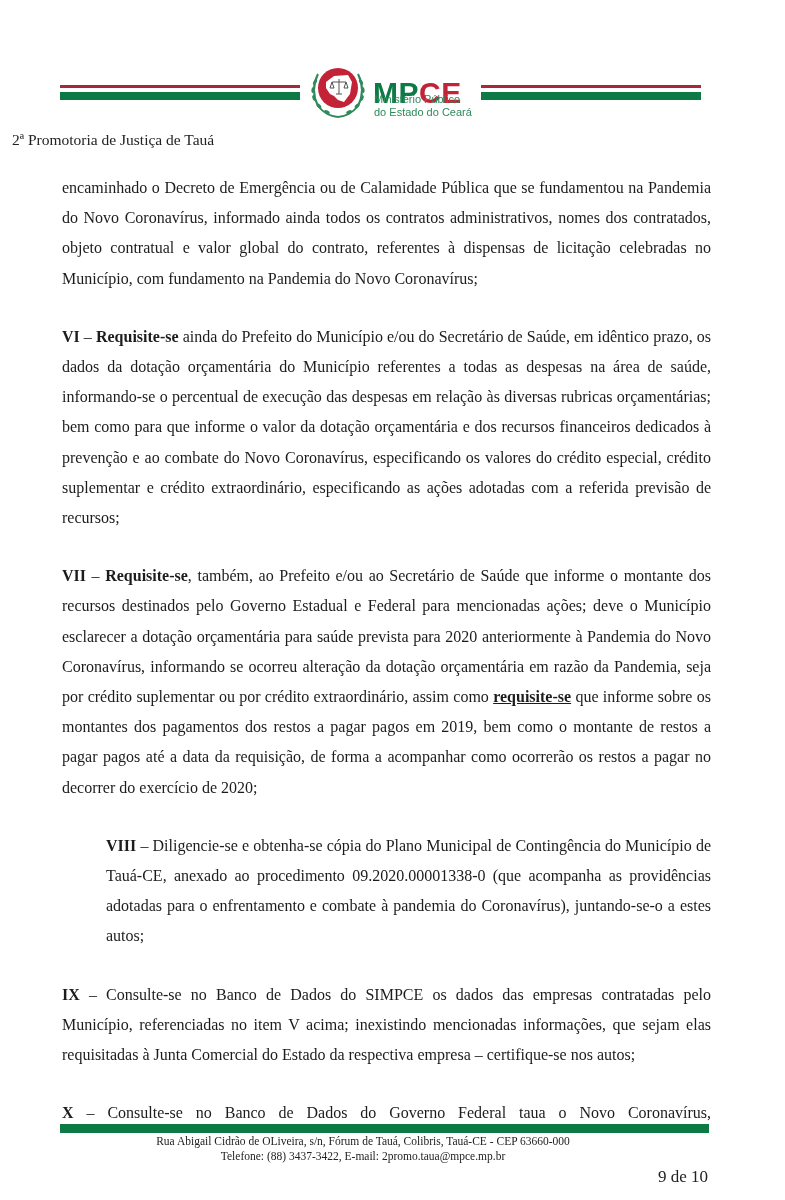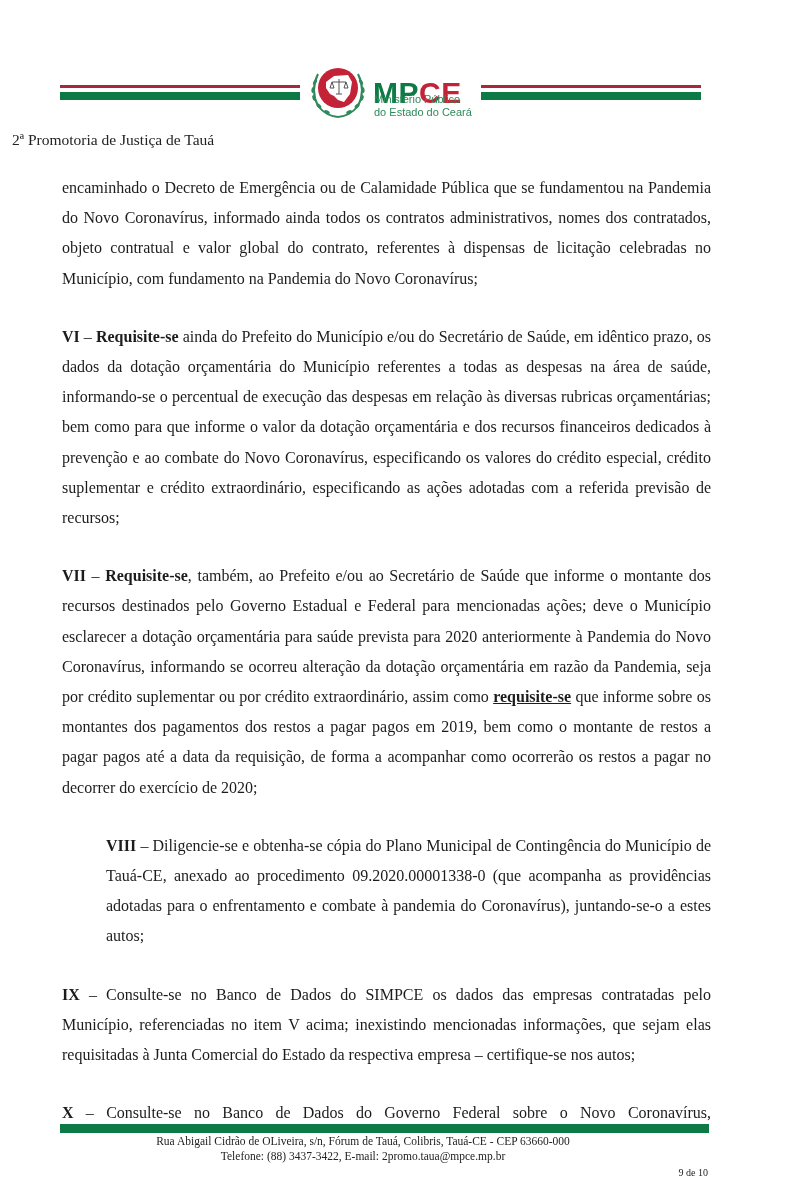--- a/index.html
+++ b/index.html
@@ -40,21 +40,21 @@
   #p-vi { margin-bottom: 28px; }
   #p-vii { margin-bottom: 28px; }
   #p-viii { margin-bottom: 28px; margin-left: 44px; }
   #p-ix { margin-bottom: 28px; }
 
   
   #ftr-green { position: absolute; left: 60px; top: 1124px; width: 649px; height: 9px; background: #0d7a45; }
   .ftr-line { position: absolute; left: 0; width: 726px; text-align: center; font-size: 11.5px; color: #222; }
   #ftr-addr { top: 1135px; }
   #ftr-phone { top: 1150px; }
-  .page-num { position: absolute; right: 77px; top: 1167px; font-size: 10px; color: #222; }
+  .page-num { position: absolute; right: 77px; top: 1167px; font-size: 17px; color: #222; }
 </style>
 </head>
 <body>
 
 <div id="hdr-left-red" class="hdr-stripe stripe-red"></div>
 <div id="hdr-left-green" class="hdr-stripe stripe-green"></div>
 <div id="hdr-right-red" class="hdr-stripe stripe-red"></div>
 <div id="hdr-right-green" class="hdr-stripe stripe-green"></div>
 
 <div class="logo">
@@ -97,19 +97,19 @@
   <p id="p-intro" class="para">encaminhado o Decreto de Emergência ou de Calamidade Pública que se fundamentou na Pandemia do Novo Coronavírus, informado ainda todos os contratos administrativos, nomes dos contratados, objeto contratual e valor global do contrato, referentes à dispensas de licitação celebradas no Município, com fundamento na Pandemia do Novo Coronavírus;</p>
 
   <p id="p-vi" class="para"><b>VI</b><span> – </span><b>Requisite-se</b><span> ainda do Prefeito do Município e/ou do Secretário de Saúde, em idêntico prazo, os dados da dotação orçamentária do Município referentes a todas as despesas na área de saúde, informando-se o percentual de execução das despesas em relação às diversas rubricas orçamentárias; bem como para que informe o valor da dotação orçamentária e dos recursos financeiros dedicados à prevenção e ao combate do Novo Coronavírus, especificando os valores do crédito especial, crédito suplementar e crédito extraordinário, especificando as ações adotadas com a referida previsão de recursos;</span></p>
 
   <p id="p-vii" class="para"><b>VII</b><span> – </span><b>Requisite-se</b><span>, também, ao Prefeito e/ou ao Secretário de Saúde que informe o montante dos recursos destinados pelo Governo Estadual e Federal para mencionadas ações; deve o Município esclarecer a dotação orçamentária para saúde prevista para 2020 anteriormente à Pandemia do Novo Coronavírus, informando se ocorreu alteração da dotação orçamentária em razão da Pandemia, seja por crédito suplementar ou por crédito extraordinário, assim como </span><span class="ul">requisite-se</span><span> que informe sobre os montantes dos pagamentos dos restos a pagar pagos em 2019, bem como o montante de restos a pagar pagos até a data da requisição, de forma a acompanhar como ocorrerão os restos a pagar no decorrer do exercício de 2020;</span></p>
 
   <p id="p-viii" class="para"><b>VIII</b><span> – </span><span>Diligencie-se e obtenha-se cópia do Plano Municipal de Contingência do Município de Tauá-CE, anexado ao procedimento 09.2020.00001338-0 (que acompanha as providências adotadas para o enfrentamento e combate à pandemia do Coronavírus), juntando-se-o a estes autos;</span></p>
 
   <p id="p-ix" class="para"><b>IX</b><span> – </span><span>Consulte-se no Banco de Dados do SIMPCE os dados das empresas contratadas pelo Município, referenciadas no item V acima; inexistindo mencionadas informações, que sejam elas requisitadas à Junta Comercial do Estado da respectiva empresa – certifique-se nos autos;</span></p>
 
-  <p id="p-x" class="para" style="text-align-last: justify;"><b>X</b><span> – </span><span>Consulte-se no Banco de Dados do Governo Federal sobre o Novo Coronavírus,</span></p>
+  <p id="p-x" class="para" style="text-align-last: justify;"><b>X</b><span> – </span><span>Consulte-se no Banco de Dados do Governo Federal taua o Novo Coronavírus,</span></p>
 </div>
 
 <div id="ftr-green"></div>
 <div id="ftr-addr" class="ftr-line">Rua  Abigail  Cidrão de OLiveira,  s/n, Fórum de Tauá, Colibris, Tauá-CE - CEP 63660-000</div>
 <div id="ftr-phone" class="ftr-line">Telefone: (88)  3437-3422, E-mail: 2promo.taua@mpce.mp.br</div>
 <div class="page-num">9 de 10</div>
 
 </body></html>

